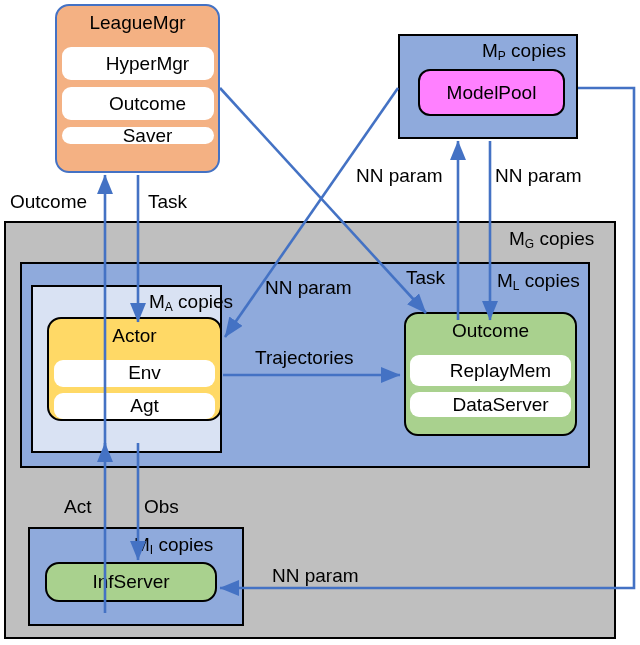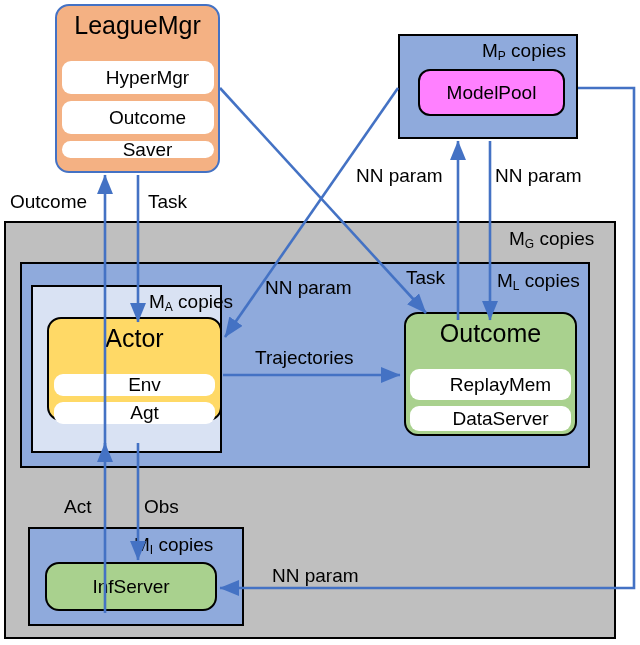--- a/index.html
+++ b/index.html
@@ -15,21 +15,21 @@
   .cont-blue{background:#8FAADC;border:2px solid #000;}
   .cont-ltblue{background:#D9E2F3;border:2px solid #000;}
 
   
   .comp{border-radius:14px;display:flex;flex-direction:column;align-items:center;}
   .comp-orange{background:#F4B183;border:2px solid #4472C4;}
   .comp-pink{background:#FF80FF;border:2px solid #000;border-radius:12px;}
   .comp-yellow{background:#FFD966;border:2px solid #000;}
   .comp-green{background:#A9D18E;border:2px solid #000;}
 
-  .comp-title{font-size:25px;line-height:1;padding-top:7px;padding-bottom:23px;}
+  .comp-title{font-size:19px;line-height:1;padding-top:7px;padding-bottom:15px;}
   .slot{background:#fff;border-radius:9px;display:flex;align-items:center;
         justify-content:center;font-size:19px;padding-left:20px;}
 
   .cap{position:absolute;font-size:19px;line-height:1;white-space:nowrap;}
   .cap sub{font-size:12px;vertical-align:baseline;position:relative;top:3px;}
   .lbl{position:absolute;font-size:19px;line-height:1;white-space:nowrap;background:transparent;}
 </style>
 </head>
 <body>
 
@@ -73,21 +73,21 @@
     <div class="slot" style="width:141px;height:31px;margin-bottom:6px;">Env</div>
     <div class="slot" style="width:141px;height:31px;">Agt</div>
   </div>
 
   <div class="box comp comp-green" style="left:404px;top:312px;width:173px;height:124px;">
     <div class="comp-title">Outcome</div>
     <div class="slot" style="width:141px;height:31px;margin-bottom:6px;">ReplayMem</div>
     <div class="slot" style="width:141px;height:25px;">DataServer</div>
   </div>
 
-  <div class="box comp-green" style="left:45px;top:562px;width:172px;height:49px;border-radius:14px;display:flex;align-items:center;justify-content:center;font-size:19px;">InfServer</div>
+  <div class="box comp-green" style="left:45px;top:562px;width:172px;height:40px;border-radius:14px;display:flex;align-items:center;justify-content:center;font-size:19px;">InfServer</div>
 
   <svg id="wires" viewBox="0 0 640 645">
     <defs>
       <marker id="ah" markerWidth="9" markerHeight="9" refX="7.4" refY="3.1" orient="auto" markerUnits="strokeWidth">
         <path d="M0,0 L7.6,3.1 L0,6.2 z" fill="#4472C4"></path>
       </marker>
       <marker id="ahs" markerWidth="10" markerHeight="10" refX="8" refY="3.2" orient="auto" markerUnits="strokeWidth">
         <path d="M0,0 L8,3.2 L0,6.4 z" fill="#4472C4"></path>
       </marker>
     </defs>

